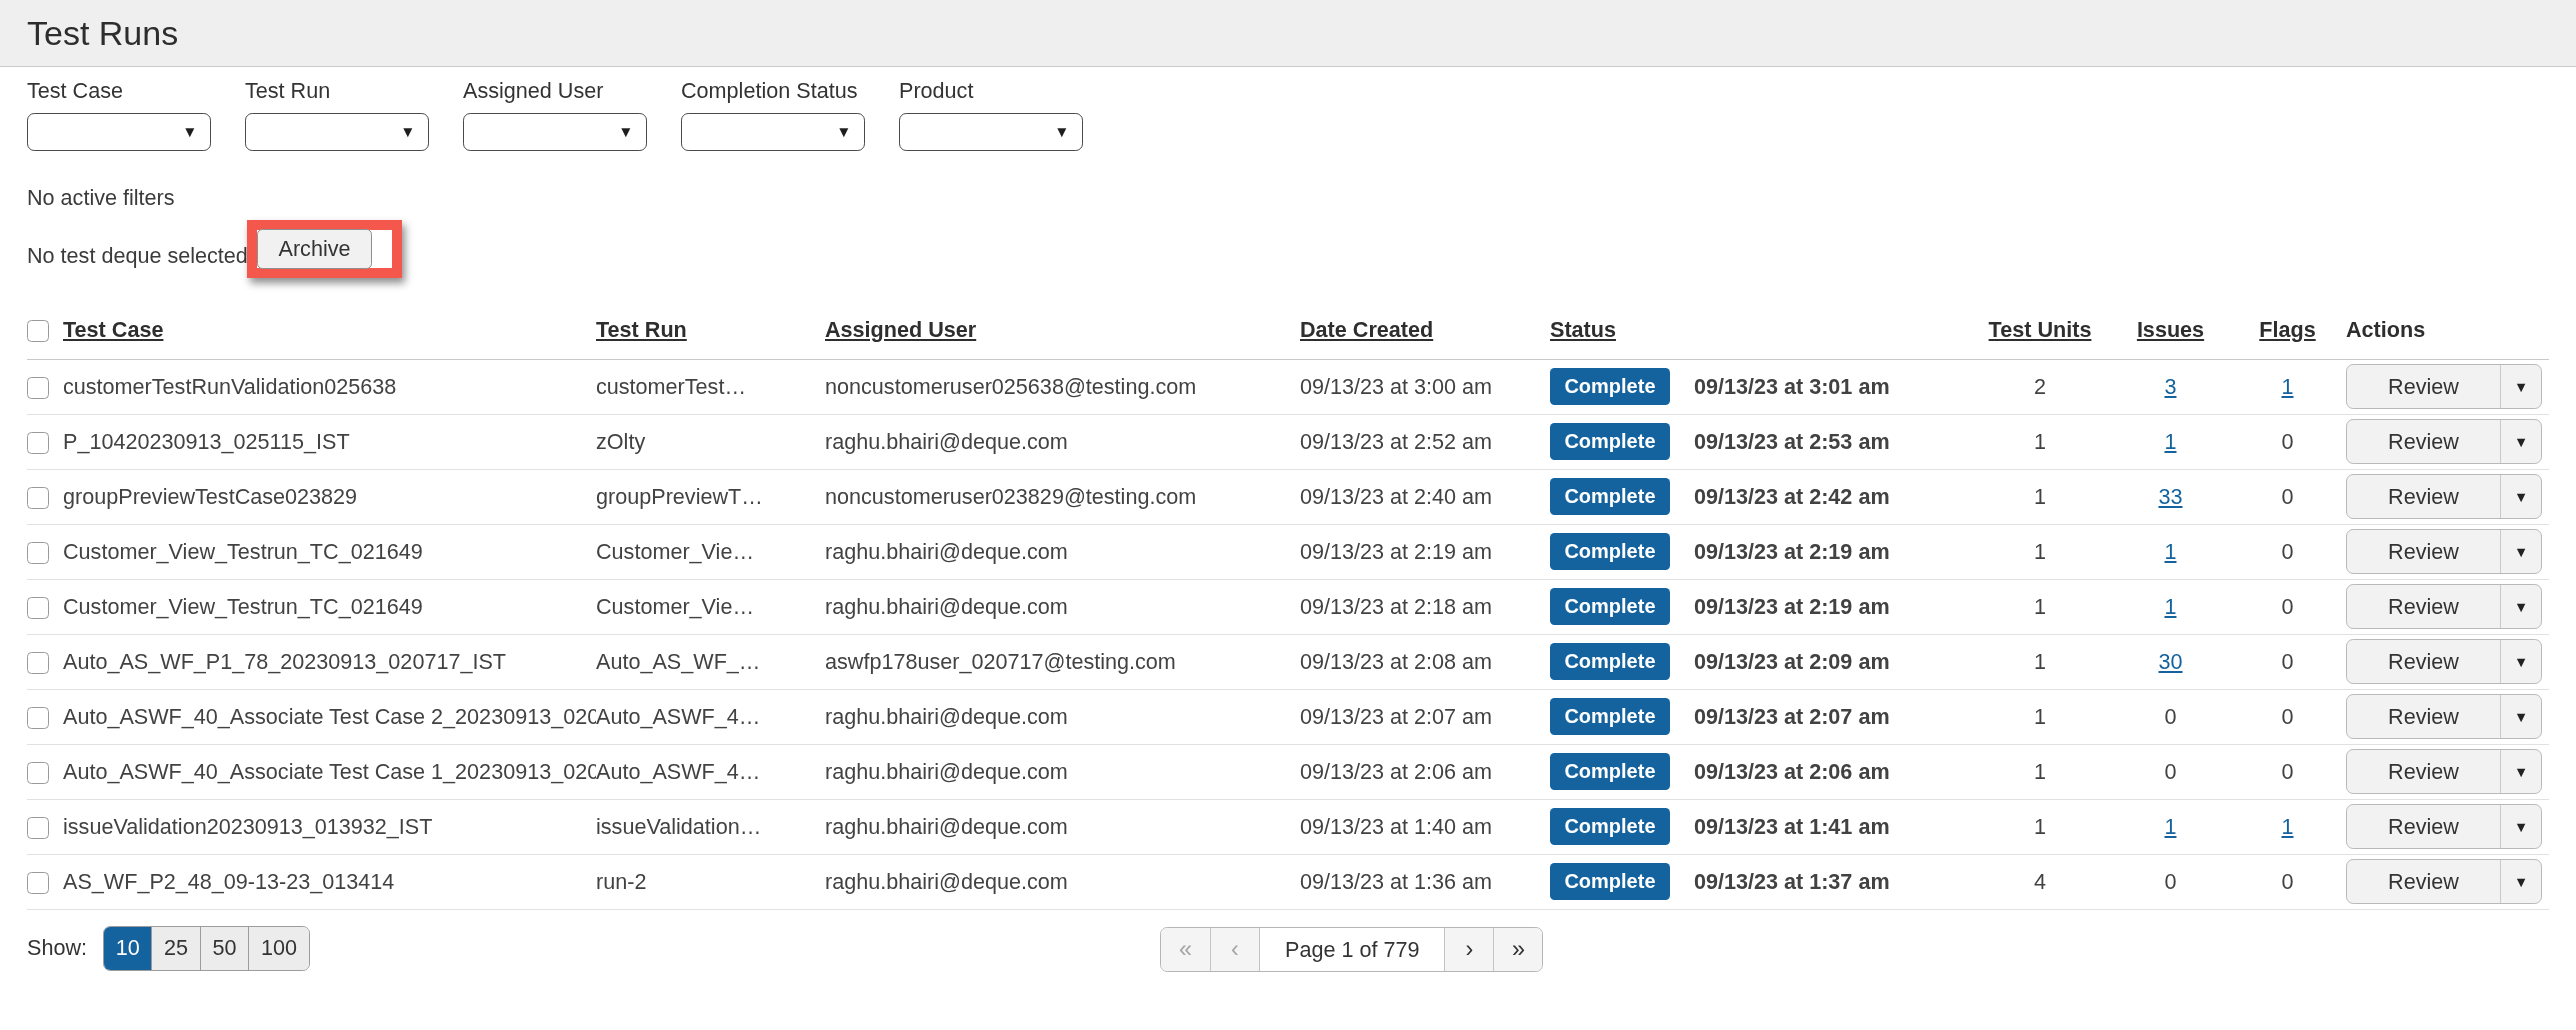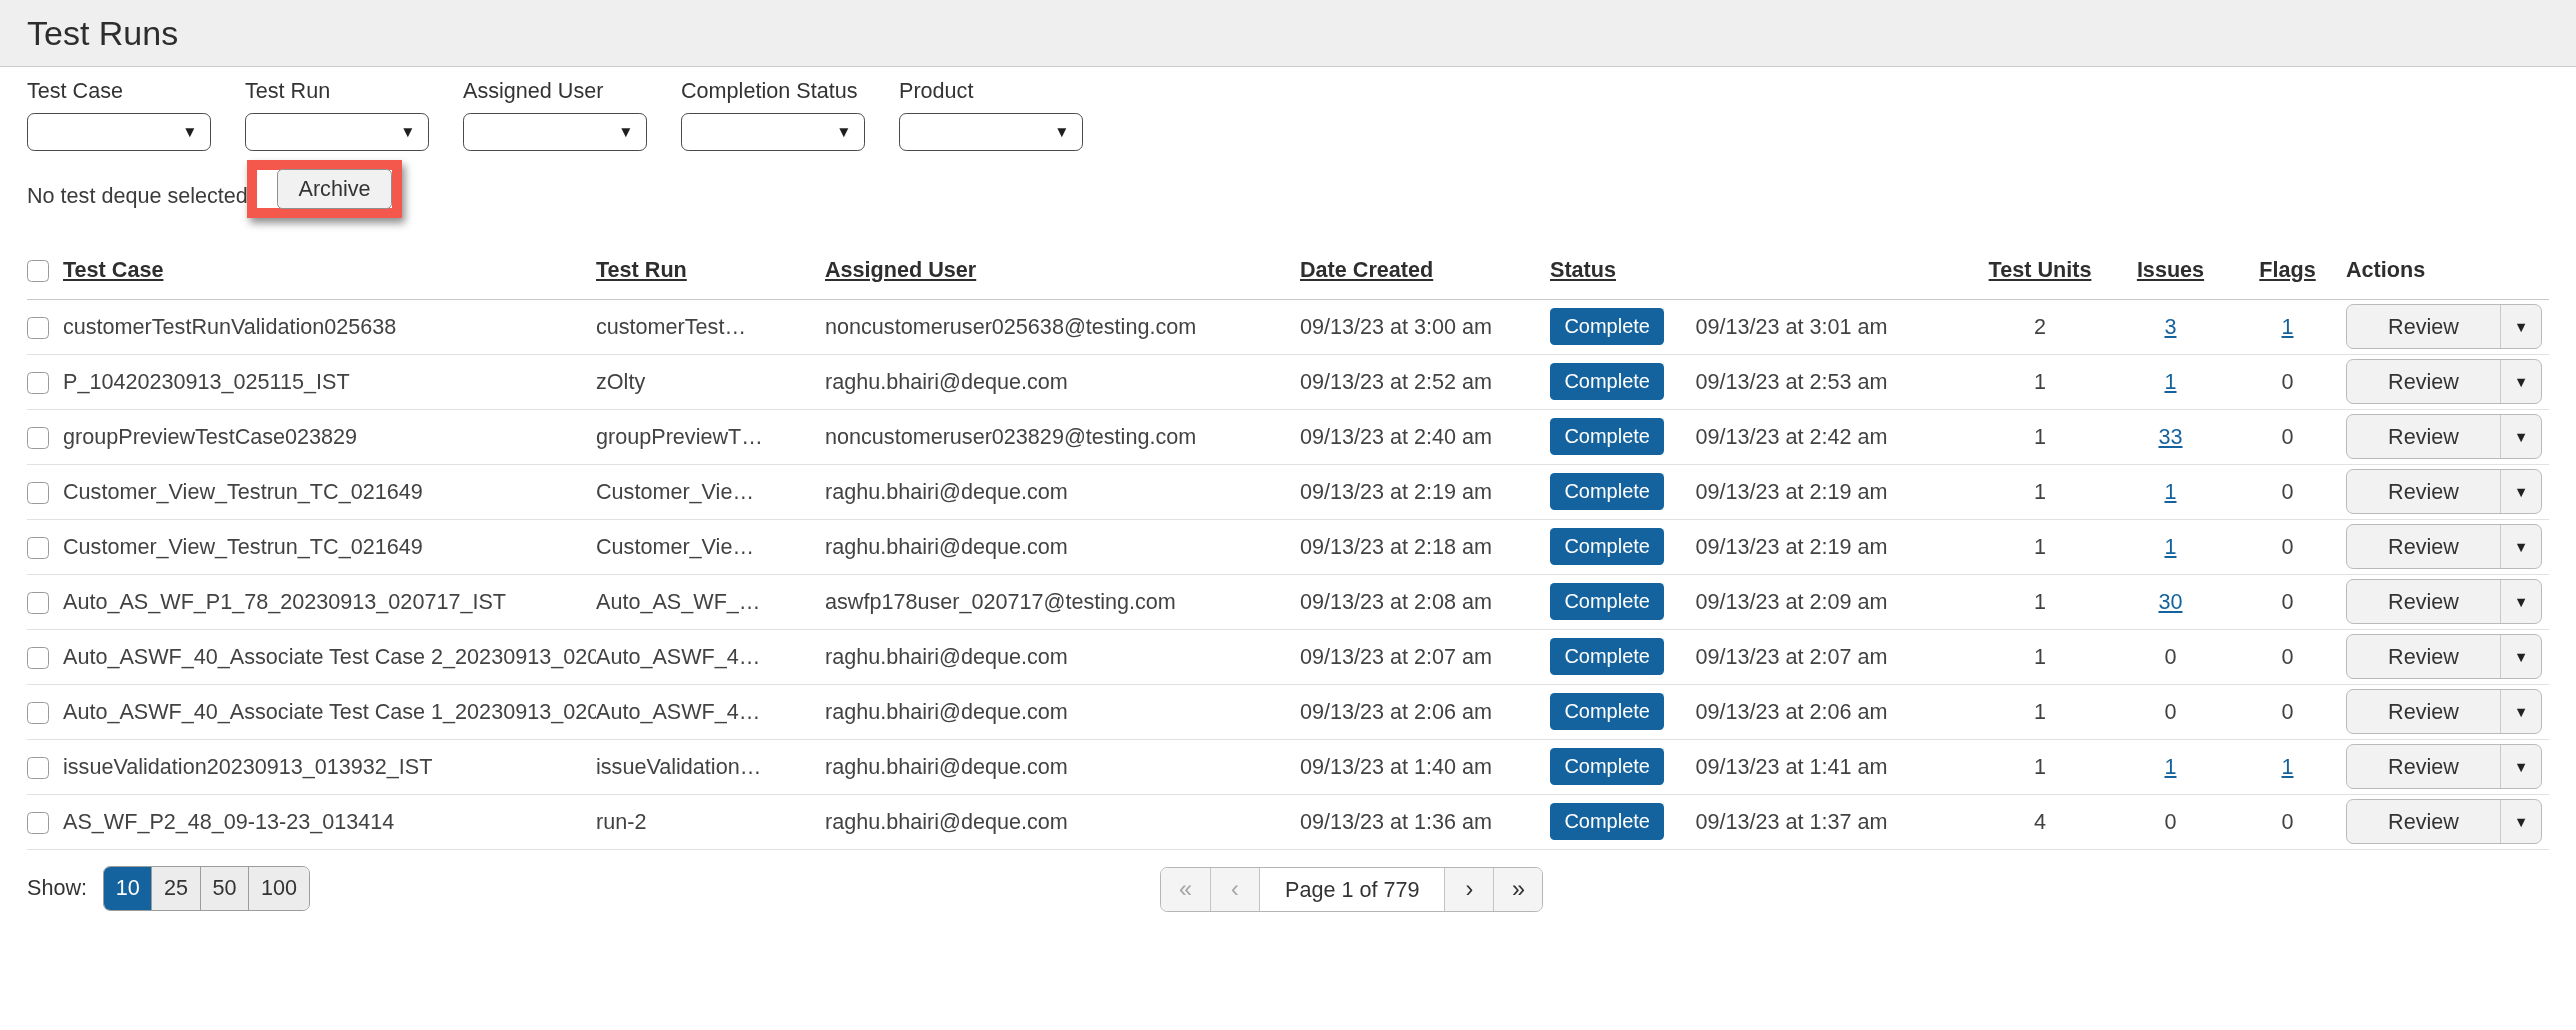--- a/index.html
+++ b/index.html
@@ -38,21 +38,21 @@
   .no-active { margin-top: 34px; font-size: 21.6px; }
 
   
   .selection-row { position: relative; height: 59px; margin-top: 14.4px; }
   .no-selected { position: absolute; left: 0; top: 18px; font-size: 21.6px; }
   .annotation {
     position: absolute; left: 220px; top: -5.4px;
     width: 155px; height: 58px;
     border: 10px solid #f4584c;
     box-shadow: 2.7px 5.4px 8px rgba(0,0,0,0.45);
-    display: flex; align-items: center; justify-content: flex-end;
+    display: flex; align-items: center; justify-content: flex-start;
     background: transparent;
   }
   .archive-btn {
     background: #f1f1f1; border: 1.8px solid #8f8f8f; border-radius: 5.4px;
     font-family: "Liberation Sans", sans-serif;
     font-size: 21.6px; color: #333; height: 40px; width: 115px; cursor: pointer;
   }
   .showing { font-size: 21.6px; margin-top: 1.8px; }
 
   
@@ -63,21 +63,21 @@
   thead tr { border-bottom: 1.8px solid #c9c9c9; }
   tbody tr { border-bottom: 1.8px solid #e1e1e1; }
   td { font-size: 21.6px; color: #424242; height: 55px; vertical-align: middle; padding: 0; }
   .center { text-align: center; }
   td.cell-truncate, td.cell-text { white-space: nowrap; overflow: hidden; }
   input[type="checkbox"] {
     appearance: none; -webkit-appearance: none;
     width: 21.6px; height: 21.6px; border: 1.8px solid #9a9a9a; border-radius: 4.5px;
     background: #fff; cursor: pointer; vertical-align: middle;
   }
-  .status-wrap { display: flex; align-items: center; gap: 31px; }
+  .status-wrap { display: flex; align-items: center; gap: 24px; font-weight: bold; }
   .badge {
     display: inline-block; background: #15639e; color: #fff;
     font-size: 20px; padding: 7.2px 14.4px; border-radius: 4.5px;
   }
   .count-link { color: #424242; text-decoration: none; }
   .count-link.cell-link { color: #15639e; text-decoration: underline; cursor: pointer; }
 
   .review-btn {
     width: 196px; height: 45px; background: #f2f2f2;
     border: 1.8px solid #b9b9b9; border-radius: 7.2px;
@@ -159,20 +159,21 @@
         <div class="filter-field">
           <span class="flabel">Product</span>
           <div class="select">
             <span></span>
             <span class="caret">▼</span>
           </div>
         </div>
 
     </div>
 
+    <div class="no-active">No active filters</div>
 
     <div class="selection-row">
       <span class="no-selected">No test deque selected</span>
       <span class="annotation">
         <button class="archive-btn">Archive</button>
       </span>
     </div>
 
 
     <table class="runs">

